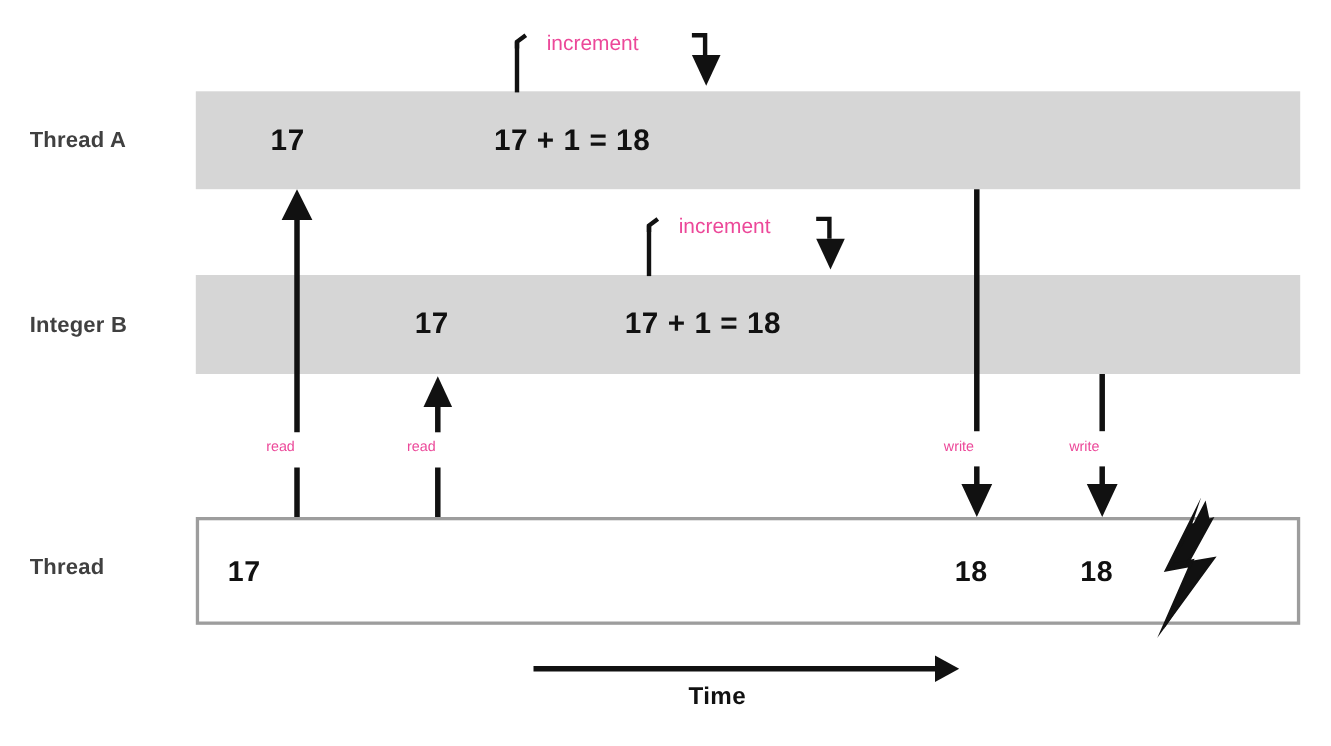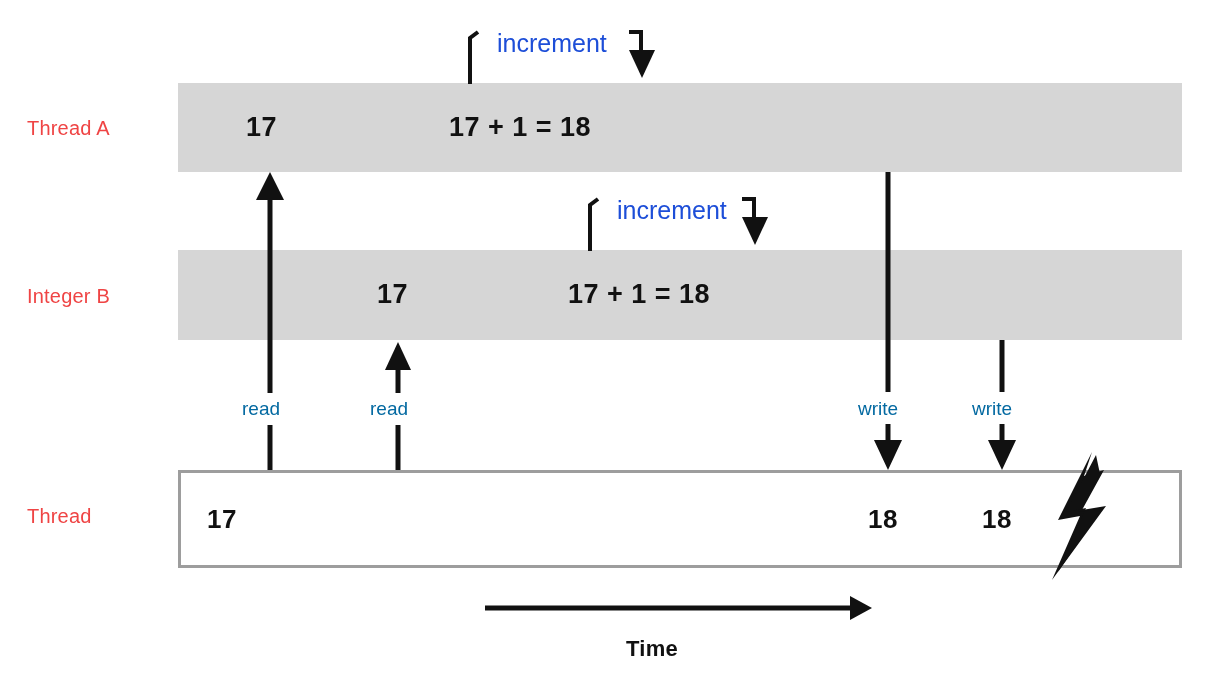--- a/index.html
+++ b/index.html
@@ -21,23 +21,23 @@
     height: 678px;
   }
   #stage svg {
     position: absolute;
     left: 0; top: 0;
     width: 1210px;
     height: 678px;
   }
   .row-label {
     position: absolute;
-    font-weight: normal;
+    font-weight: bold;
     font-size: 20px;
-    color: #ef4444;
+    color: #404040;
     white-space: nowrap;
     letter-spacing: 0.2px;
   }
   .lane {
     position: absolute;
     background: #d6d6d6;
   }
   .lane-value {
     position: absolute;
     font-weight: bold;
@@ -55,38 +55,37 @@
   .int-value {
     position: absolute;
     font-weight: bold;
     font-size: 26px;
     color: #111111;
     white-space: nowrap;
     letter-spacing: 0.5px;
   }
   .op-label {
     position: absolute;
-    font-size: 19px;
-    color: #0369a1;
+    font-size: 13px;
+    color: #ec4899;
     white-space: nowrap;
   }
   .inc-label {
     position: absolute;
-    font-size: 25px;
-    color: #1d4ed8;
+    font-size: 19px;
+    color: #ec4899;
     white-space: nowrap;
   }
   .time-label {
     position: absolute;
     font-weight: bold;
     font-size: 22px;
     color: #111111;
     white-space: nowrap;
     letter-spacing: 0.3px;
-    margin-top: 16px;
   }
 </style>
 </head>
 <body>
 
 <div id="stage">
 
   <div class="lane" style="left:178px; top:83px; width:1004px; height:89px;"></div>
 
   <div class="lane" style="left:178px; top:250px; width:1004px; height:90px;"></div>

